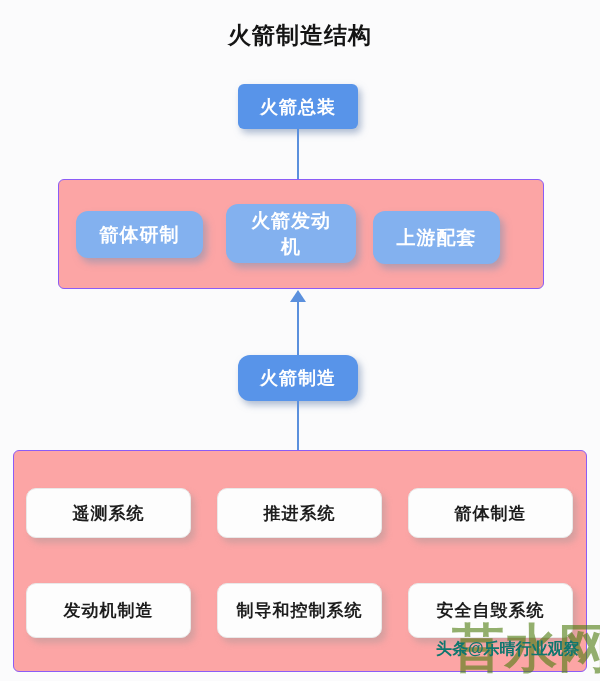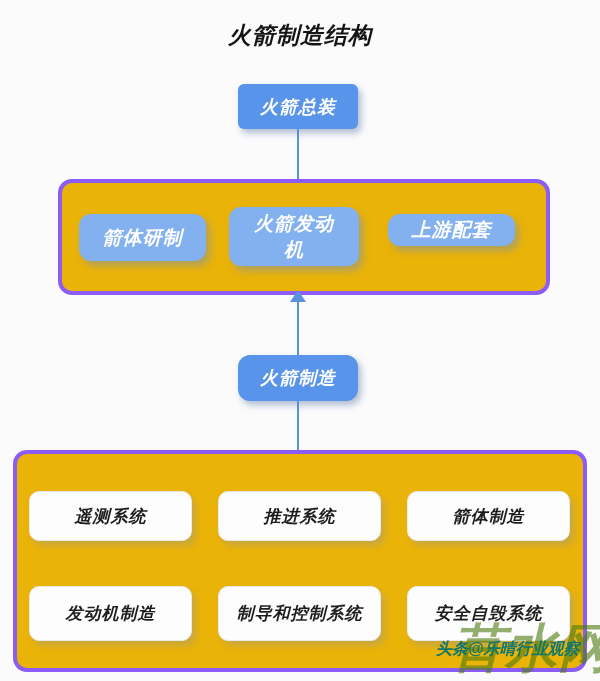--- a/index.html
+++ b/index.html
@@ -1,20 +1,19 @@
 <!DOCTYPE html>
 <html><head>
 <meta charset="utf-8">
 <style>
   html,body { margin:0; padding:0; }
   .stage {
     position:relative; width:600px; height:681px;
     background:#fbfbfc; overflow:hidden;
     font-family:"Liberation Sans", sans-serif;
-    font-style:italic;
   }
   .title {
     position:absolute; top:20px; left:0; width:600px;
     text-align:center; font-size:23px; font-weight:700; color:#141414;
     letter-spacing:1px; margin:0;
   }
   
   .node {
     position:absolute; display:flex; align-items:center; justify-content:center;
     background:#5894e9; color:#ffffff; font-size:18px; font-weight:600;
@@ -28,39 +27,39 @@
   .line-1 { left:297px; top:129px; height:50px; }
   .line-arrow-shaft { left:297px; top:301px; height:54px; }
   .line-2 { left:297px; top:401px; height:49px; }
   .arrowhead {
     position:absolute; left:290px; top:290px; width:0; height:0;
     border-left:8px solid transparent; border-right:8px solid transparent;
     border-bottom:12px solid #5b90dd;
   }
   
   .group {
-    position:absolute; border:4px solid #8b5cf6; border-radius:14px;
-    background:#eab308;
+    position:absolute; border:1px solid #8b5cf6; border-radius:6px;
+    background:#fca5a5;
   }
   .group-mid { left:58px; top:179px; width:484px; height:108px; }
   .group-bottom { left:13px; top:450px; width:574px; height:222px;
     box-sizing:border-box; padding:37px 13px 0 12px;
     display:grid; grid-template-columns:repeat(3,1fr);
     grid-template-rows:50px 55px; column-gap:26px; row-gap:45px;text-align:center;
   }
   
   .gnode {
     position:absolute; display:flex; align-items:center; justify-content:center;
     background:#83b1ef; color:#ffffff; font-size:19px; font-weight:600;
     border-radius:12px; box-shadow:4px 5px 7px rgba(120,145,180,.5);
     text-align:center; white-space:pre-line; line-height:1.35; letter-spacing:1px;
   }
   .gnode-1 { left:17px;  top:31px; width:127px; height:47px; }
   .gnode-2 { left:167px; top:24px; width:130px; height:59px; }
-  .gnode-3 { left:326px; top:31px; width:127px; height:32px; }
+  .gnode-3 { left:314px; top:31px; width:127px; height:53px; }
   
   .wbox {
     display:flex; align-items:center; justify-content:center;
     background:#fdfdfd; border:1px solid #e9e9e9; border-radius:10px;
     box-shadow:4px 5px 6px rgba(150,150,150,.38);
     font-size:17px; font-weight:600; color:#1d1d1d; letter-spacing:1px;
   }
   
   .wm-red {
     position:absolute; left:452px; top:622px; font-size:52px; font-weight:700;

